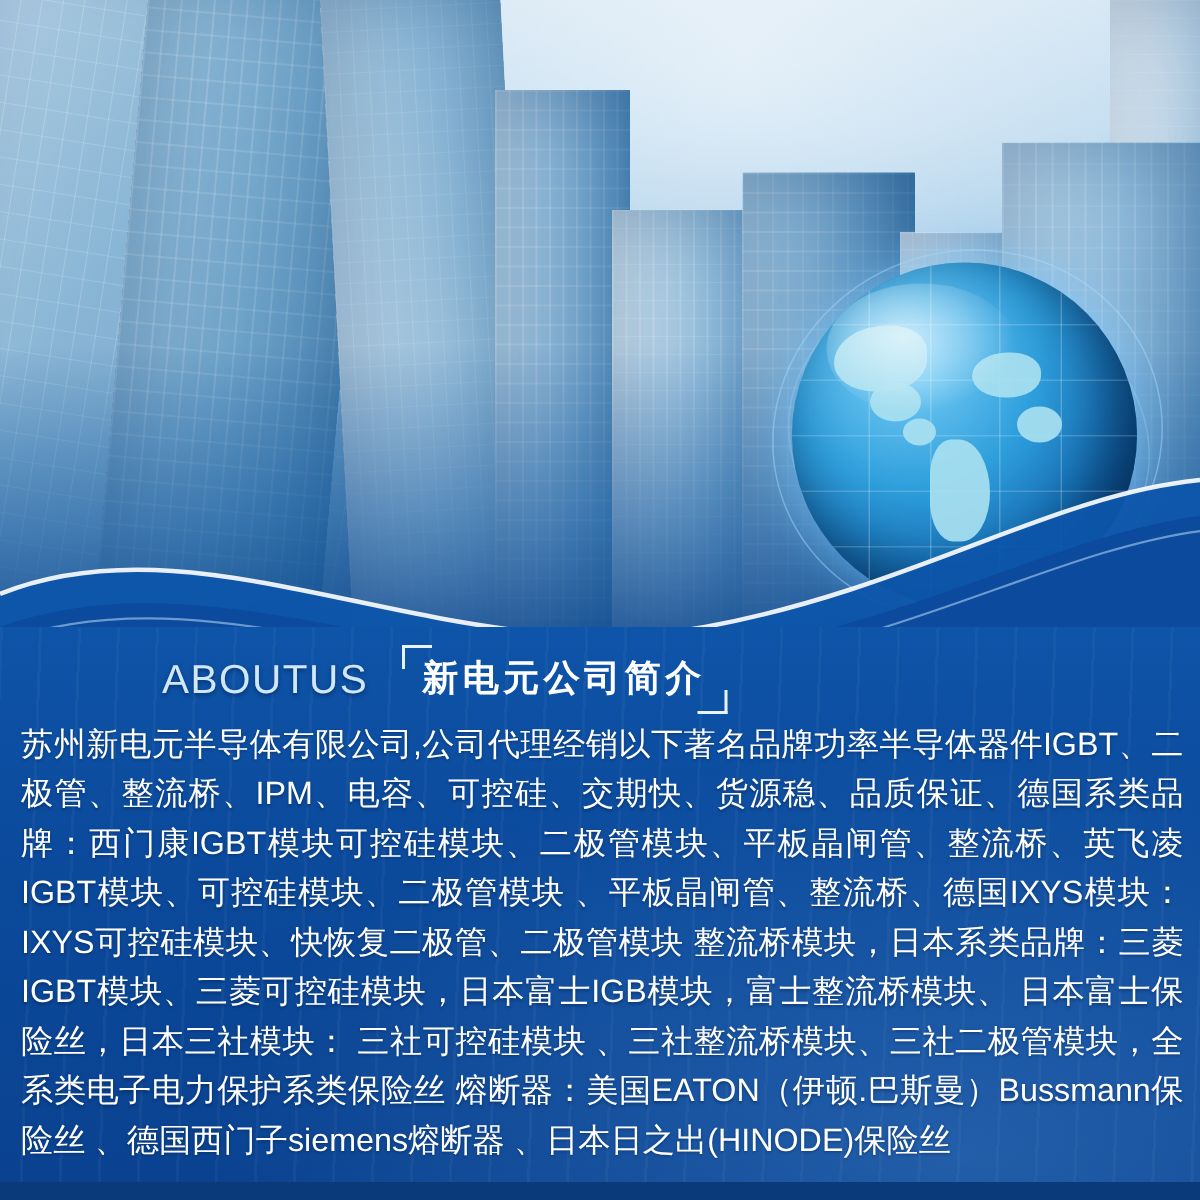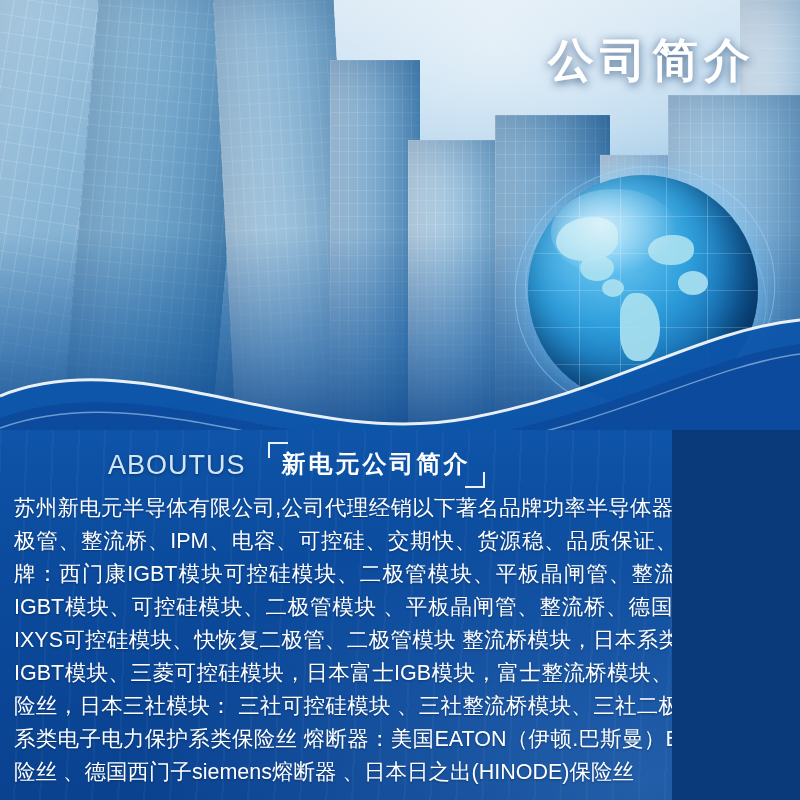--- a/index.html
+++ b/index.html
@@ -187,21 +187,21 @@
     transform:rotate(16deg);
   }
 
   
   .wave-svg {
     position:absolute; left:0; top:300px; width:800px; height:200px;
   }
 
   
   .body {
-    position:absolute; left:0; top:430px; width:672px; height:370px;
+    position:absolute; left:0; top:418px; width:800px; height:370px;
     background:linear-gradient(180deg, #0e54a8 0%, #0b4a9c 40%, #0a4290 100%);
     overflow:hidden;
   }
   .body-tex {
     position:absolute; left:0; top:0; width:800px; height:370px;
     background:
       radial-gradient(ellipse at 80% 95%, rgba(120,190,255,.22), rgba(0,0,0,0) 55%),
       repeating-linear-gradient(92deg, rgba(255,255,255,.035) 0 2px, rgba(0,0,0,0) 2px 26px);
   }
 
@@ -261,21 +261,20 @@
     <div class="bldg b-left2"></div>
     <div class="bldg b-mid"></div>
     <div class="bldg b-c1"></div>
     <div class="bldg b-c2"></div>
     <div class="bldg b-r1"></div>
     <div class="bldg b-r2"></div>
     <div class="bldg b-r3"></div>
 
     <div class="hero-shade"></div>
 
-    <div class="hero-title">公司简介</div>
 
     <div class="globe-wrap">
       <div class="ring"></div>
       <div class="ring2"></div>
       <div class="globe">
         <div class="merid" style="left:22%"></div>
         <div class="merid" style="left:40%"></div>
         <div class="merid" style="left:60%"></div>
         <div class="merid" style="left:78%"></div>
         <div class="lat" style="top:18%"></div>

